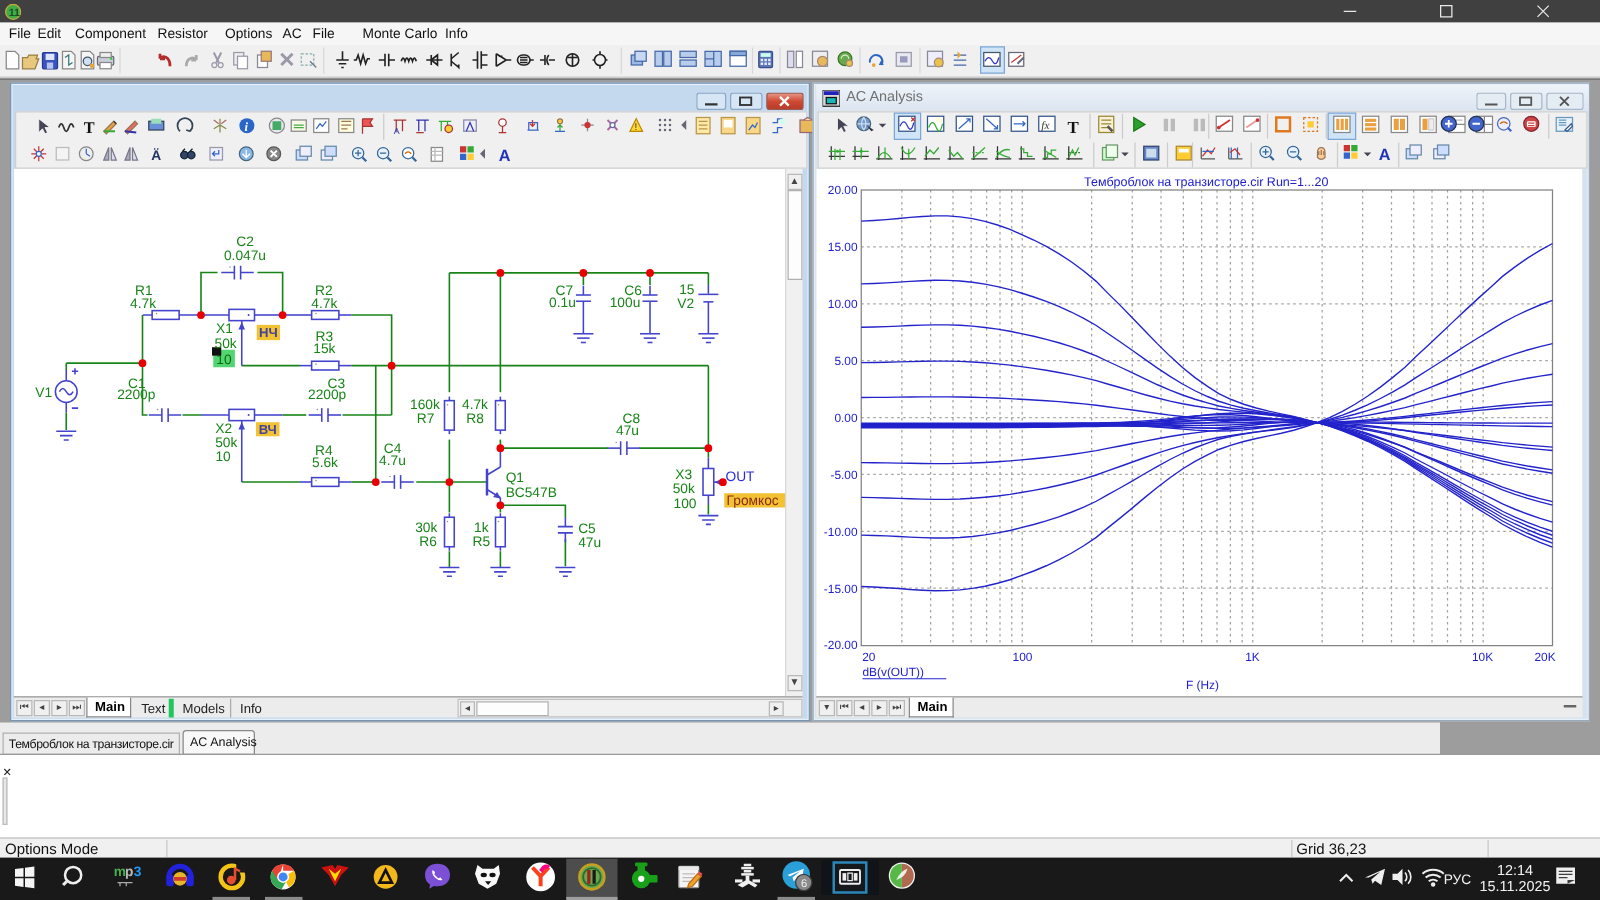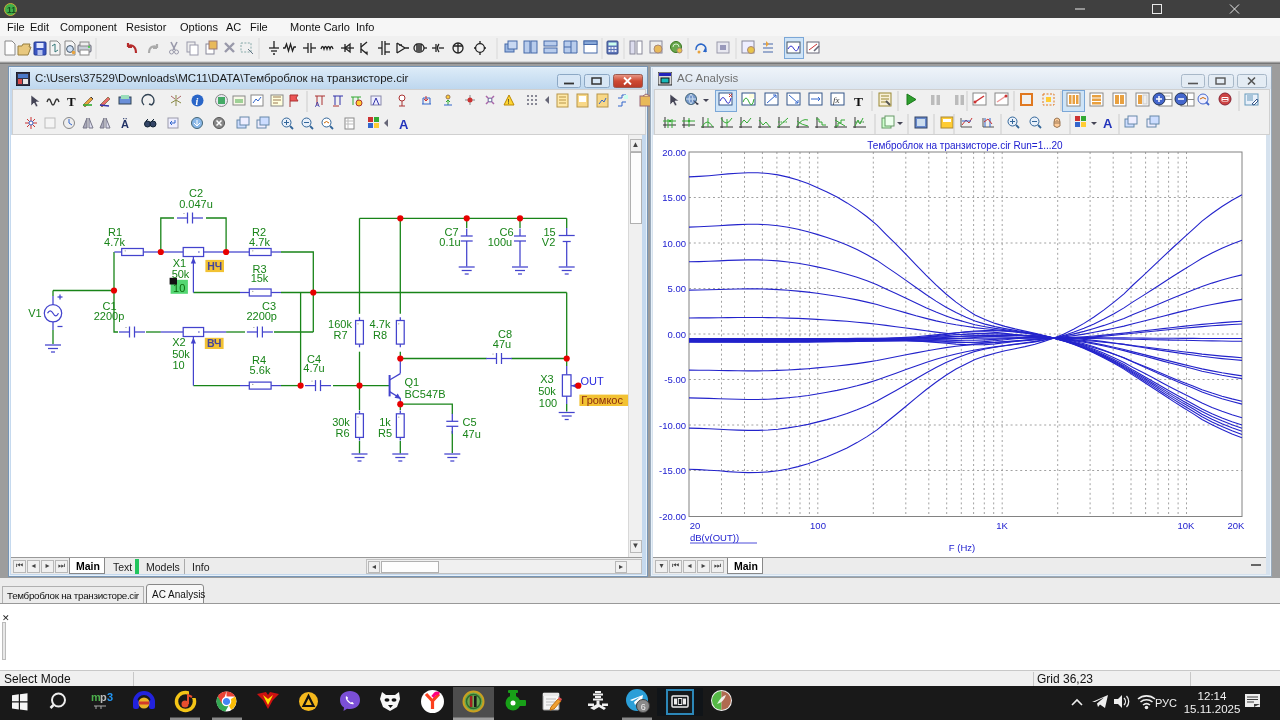--- a/index.html
+++ b/index.html
@@ -249,29 +249,20 @@
       <path d="M1,8 q3,-6 6,0 q3,5 5,-3" fill="none" stroke="#33c"></path>
     </g>
     <g transform="translate(807,41)">
       <rect x="0" y="1" width="12" height="11" fill="#fff" stroke="#667"></rect>
       <path d="M2,9 l8,-6" stroke="#c33"></path>
       <path d="M7,10 l5,-5" stroke="#667" stroke-width="1.6"></path>
     </g>
   </svg>
 <div class="abs" id="mdi"></div>
 <div class="abs mcwin" style="left:8px;top:66px;width:640px;height:511px">
-<div class="abs" style="left:2px;top:1px;width:636px;height:21px;background:linear-gradient(#dcebf8,#bed7ee)">
-<svg class="abs" style="left:5px;top:4px" width="14" height="14">
-        <rect x="0" y="0" width="14" height="14" fill="#334" stroke="#112"></rect>
-        <rect x="2" y="2" width="10" height="4" fill="#4a78c8"></rect>
-        <rect x="2" y="7" width="4" height="5" fill="#d84a4a"></rect>
-        <rect x="7" y="7" width="5" height="5" fill="#e8e8e8"></rect>
-      </svg>
-<span class="wtitle abs" style="left:24px;top:4px">C:\Users\37529\Downloads\MC11\DATA\Темброблок на транзисторе.cir</span>
-</div>
 <svg class="abs" style="left:548px;top:7px" width="86" height="15">
 <g>
         <rect x="0.5" y="0.5" width="23" height="13" rx="2" fill="#d7e6f5" stroke="#8ca8c5"></rect>
         <path d="M7,9.5 h10" stroke="#333" stroke-width="1.8"></path>
       </g>
 <g transform="translate(27,0)">
         <rect x="0.5" y="0.5" width="25" height="13" rx="2" fill="#d7e6f5" stroke="#8ca8c5"></rect>
         <rect x="8" y="4" width="9" height="6" fill="none" stroke="#333" stroke-width="1.5"></rect>
       </g>
 <g transform="translate(56,0)">
@@ -1143,31 +1134,31 @@
 </svg>
 <div class="abs tabrow" style="left:653px;top:557px;width:613px;height:17px;border-top:1px solid #999">
 <div class="sbtn abs" style="left:2px;top:1.5px;width:13px;height:13px">▾</div>
 <div class="sbtn abs" style="left:16px;top:1.5px;width:13px;height:13px">⏮</div>
 <div class="sbtn abs" style="left:30px;top:1.5px;width:13px;height:13px">◂</div>
 <div class="sbtn abs" style="left:44px;top:1.5px;width:13px;height:13px">▸</div>
 <div class="sbtn abs" style="left:58px;top:1.5px;width:13px;height:13px">⏭</div>
 <div class="abs" style="left:74px;top:0;width:36px;height:16px;background:#fff;border:1px solid #888;border-top:none;font-weight:bold;font-size:10.5px;padding:2px 0 0 6px">Main</div>
 <div class="abs" style="left:598px;top:6px;width:10px;height:2px;background:#666"></div>
 </div>
-<div class="abs" style="left:0;top:578px;width:1280px;height:26px;background:#ececec">
+<div class="abs" style="left:0;top:578px;width:1152px;height:26px;background:#ececec">
 <div class="abs" style="left:2px;top:8px;width:142px;height:18px;background:#ececec;border:1px solid #b0b0b0;font-size:9.8px;letter-spacing:-0.3px;padding:3px 0 0 4px;color:#111;white-space:nowrap;overflow:hidden">Темброблок на транзисторе.cir</div>
 <div class="abs" style="left:146px;top:6px;width:58px;height:20px;background:#f8f8f8;border:1px solid #888;border-radius:3px 3px 0 0;font-size:10px;padding:4px 0 0 5px;color:#111;white-space:nowrap">AC Analysis</div>
 <div class="abs" style="left:0;top:25px;width:1280px;height:1px;background:#999"></div>
 </div>
 <div class="abs" style="left:0;top:604px;width:1280px;height:66px;background:#fff">
 <div class="abs" style="left:2px;top:9px;font-size:9px;color:#222">✕</div>
 <div class="abs" style="left:2px;top:18px;width:4px;height:38px;background:#e8e8e8;border:1px solid #bbb"></div>
 </div>
 <div class="abs" id="statusbar">
-<span class="abs" style="left:4px;top:1px">Select Mode</span>
+<span class="abs" style="left:4px;top:1px">Options Mode</span>
     <span class="sep" style="left:133px"></span>
 <span class="sep" style="left:1033px"></span>
 <span class="abs" style="left:1037px;top:1px">Grid 36,23</span>
 <span class="sep" style="left:1190px"></span>
 </div>
 <svg class="abs" style="left:0;top:686px" width="1280" height="34" viewBox="0 686 1280 34">
 <rect x="0" y="686" width="1280" height="34" fill="#191919"></rect>
 <rect x="453" y="687" width="41" height="33" fill="#4d4d4d"></rect>
 <rect x="453" y="717.5" width="41" height="2.5" fill="#9e9e9e"></rect>
 <rect x="657" y="688" width="46" height="28" fill="#101418"></rect>

